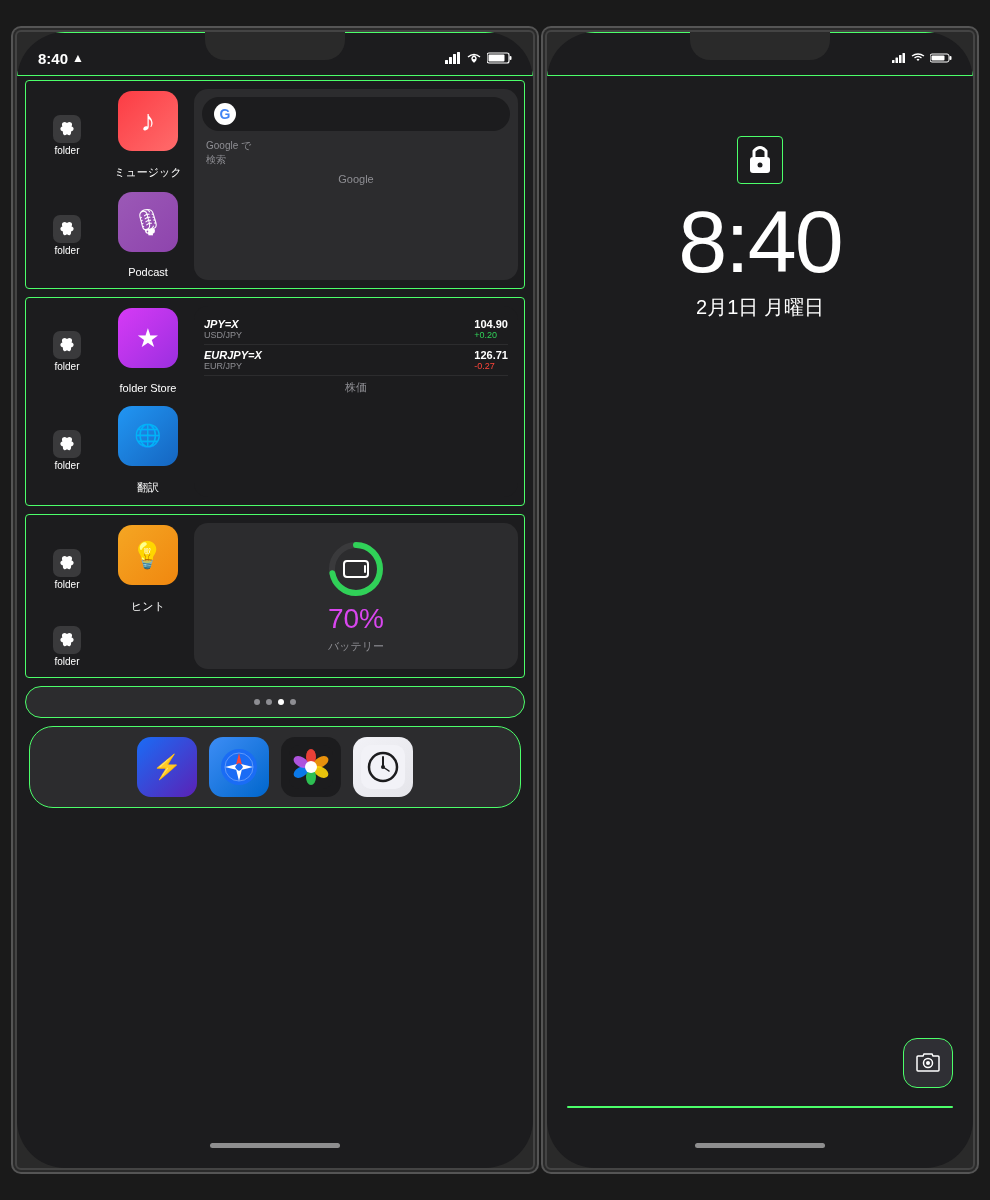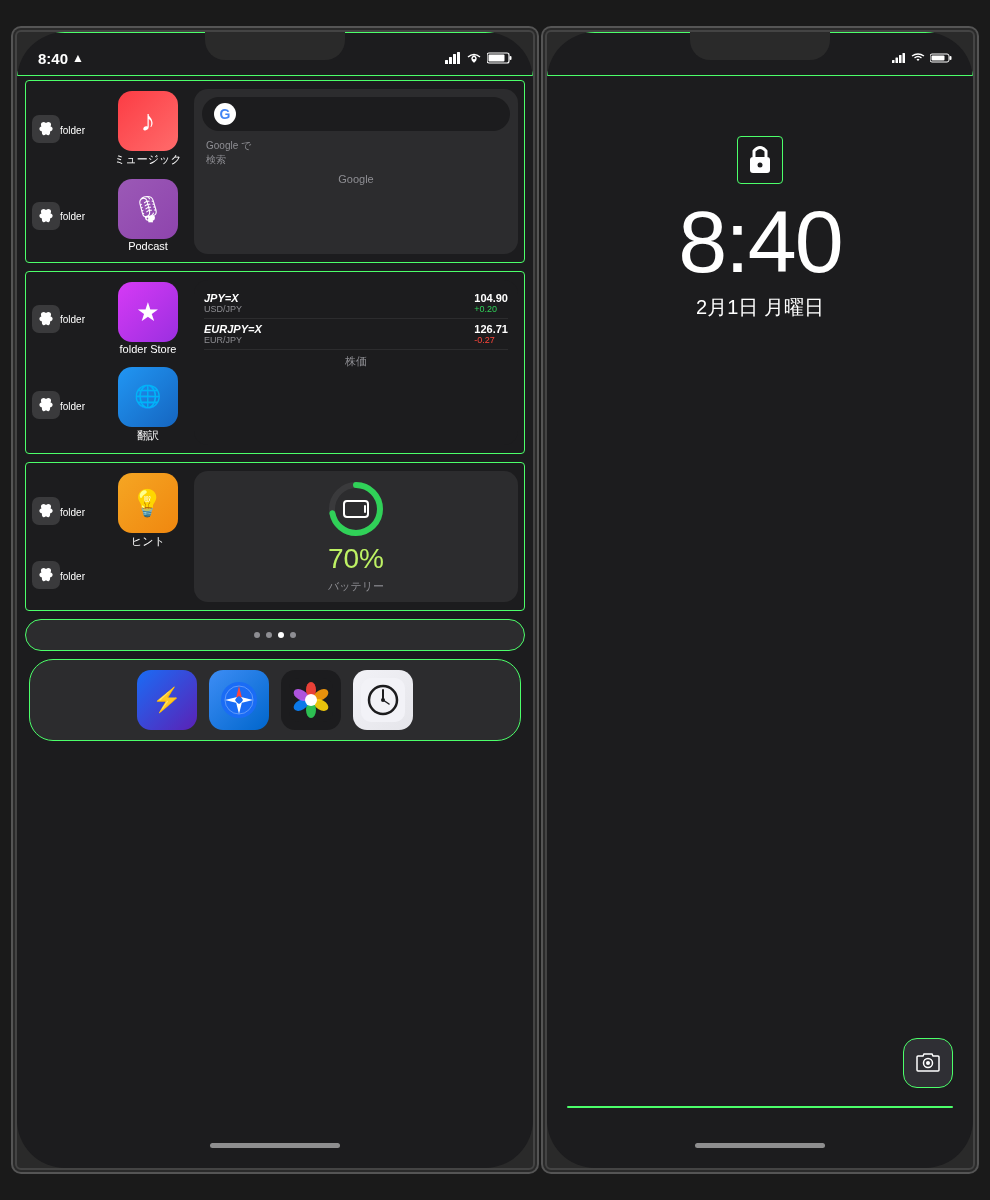--- a/index.html
+++ b/index.html
@@ -100,21 +100,21 @@
 
     .app-row {
       display: flex;
       align-items: center;
       gap: 6px;
       padding: 2px 0;
     }
 
     .folder-item {
       display: flex;
-      flex-direction: row;
+      flex-direction: column;
       align-items: center;
       width: 70px;
       flex-shrink: 0;
     }
     .folder-icon-small {
       width: 28px;
       height: 28px;
       background: #3a3a3c;
       border-radius: 7px;
       display: flex;
@@ -154,21 +154,21 @@
     }
     .app-icon-translate {
       background: linear-gradient(135deg, #2196F3, #1565C0);
     }
     .app-icon-hints {
       background: linear-gradient(135deg, #f5a623, #f0870f);
     }
     .app-label {
       font-size: 11px;
       color: white;
-      margin-top: 1px;
+      margin-top: 14px;
       text-align: center;
     }
 
     
     .widget {
       flex: 1;
       background: #2c2c2e;
       border-radius: 14px;
       padding: 8px;
     }
@@ -260,21 +260,21 @@
       width: 60px;
       height: 60px;
       position: relative;
     }
     .battery-ring svg {
       transform: rotate(-90deg);
     }
     .battery-percent {
       font-size: 28px;
       font-weight: 300;
-      color: #bef264;
+      color: #d946ef;
     }
     .battery-label {
       font-size: 11px;
       color: #8e8e93;
     }
 
     
     .dock-area {
       background: #2c2c2e;
       border-radius: 24px;

